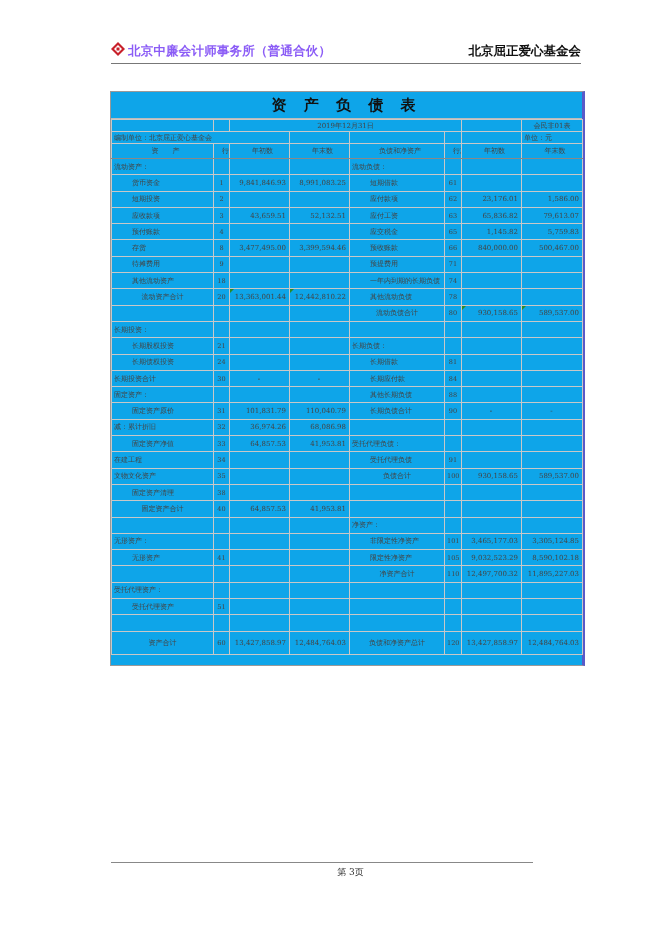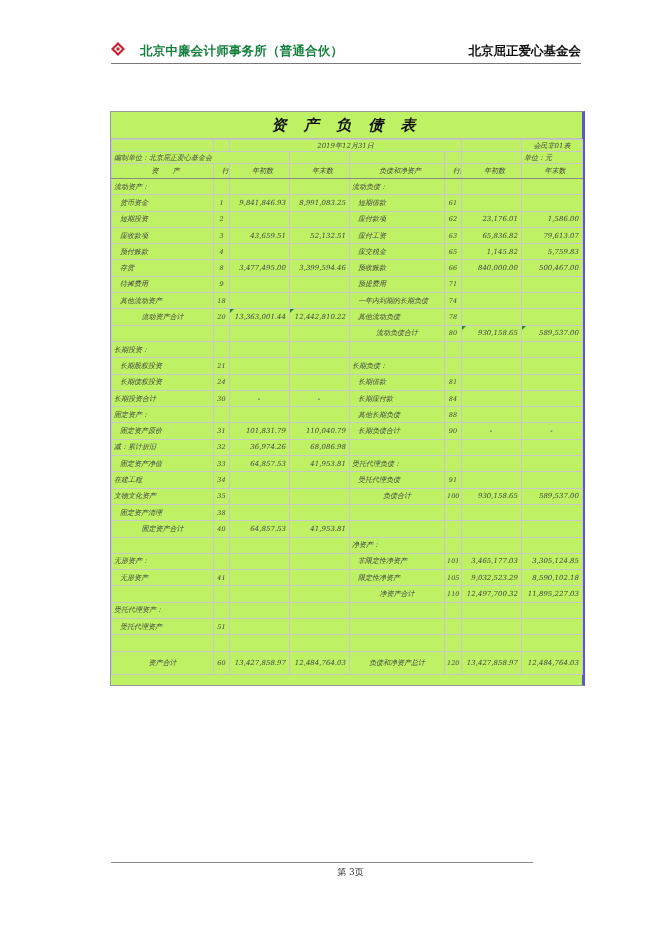--- a/index.html
+++ b/index.html
@@ -1,38 +1,38 @@
 <!DOCTYPE html>
 <html><head>
   <meta charset="utf-8">
   <style>
     html, body { margin: 0; padding: 0; background: #ffffff; }
     body { width: 661px; height: 935px; position: relative; overflow: hidden;
       font-family: "DejaVu Serif", "Liberation Serif", serif; color: #222; }
     .page-header { position: absolute; left: 111px; top: 42px; width: 470px; height: 20px; }
     .logo { position: absolute; left: 0; top: 0; width: 14px; height: 14px; }
-    .firm { position: absolute; left: 29px; top: 1px; font-family: Liberation Serif, serif;
-      font-weight: bold; font-size: 12.5px; color: #15803d; letter-spacing: 0.2px; }
+    .firm { position: absolute; left: 17px; top: 1px; font-family: Liberation Serif, serif;
+      font-weight: bold; font-size: 12.5px; color: #8b5cf6; letter-spacing: 0.2px; }
     .client { position: absolute; right: 0; top: 1px; font-family: "DejaVu Sans", "Liberation Sans", sans-serif;
       font-weight: bold; font-size: 12.5px; color: #111; }
     .header-rule { position: absolute; left: 111px; top: 63px; width: 470px; height: 0; border-top: 1.3px solid #777; }
     .appendix { position: absolute; left: 111px; top: 88px; font-size: 13px; color: #ef4444; margin-top: 43px; }
 
-    .sheet { position: absolute; left: 110px; top: 111px; width: 471px; height: 573px;
-      border: 1px solid #999; border-right: 3px solid #5a5ac8; box-sizing: content-box; background: #bef264; font-style: italic; }
+    .sheet { position: absolute; left: 110px; top: 91px; width: 471px; height: 573px;
+      border: 1px solid #999; border-right: 3px solid #5a5ac8; box-sizing: content-box; background: #0ea5e9; }
     .title { position: absolute; left: 0; top: 0; width: 471px; height: 26px; text-align: center;
       font-weight: bold; font-size: 15px; letter-spacing: 6px; line-height: 26px; color: #111; border-bottom: 1px solid #bbb; }
     table.bs { position: absolute; left: 0; top: 27px; border-collapse: collapse; table-layout: fixed; width: 471px; }
     table.bs td { border: 1px solid #c8c8c8; height: 15.3px; padding: 0 2px; font-size: 7px; color: #444;
       white-space: nowrap; overflow: hidden; line-height: 14px; }
     table.bs tr.meta td { font-size: 7px; height: 11px; line-height: 10px; }
     table.bs tr.head td { text-align: center; height: 14px; border-bottom: 1.4px solid #888; padding-left: 8px; }
     table.bs td.num { text-align: right; padding-right: 3px; }
     table.bs td.ln { text-align: center; font-size: 6.5px; }
-    table.bs td.ind1 { padding-left: 8px; }
+    table.bs td.ind1 { padding-left: 20px; }
     table.bs td.ind2 { }
     table.bs td.ctr { text-align: center; border-radius: 7px; }
     table.bs tr.thick td { border-top: 1.4px solid #999; }
     .tick { position: relative; }
     .tick::before { content: ""; position: absolute; left: 0; top: 0; width: 0; height: 0;
       border-top: 4px solid #2a8a2a; border-right: 4px solid transparent; }
     .footer-rule { position: absolute; left: 111px; top: 862px; width: 422px; border-top: 1px solid #888; }
     .page-num { position: absolute; left: 0; width: 661px; top: 866px; text-align: center; font-size: 9px; color: #333; margin-left: 20px; }
   </style>
 </head>

